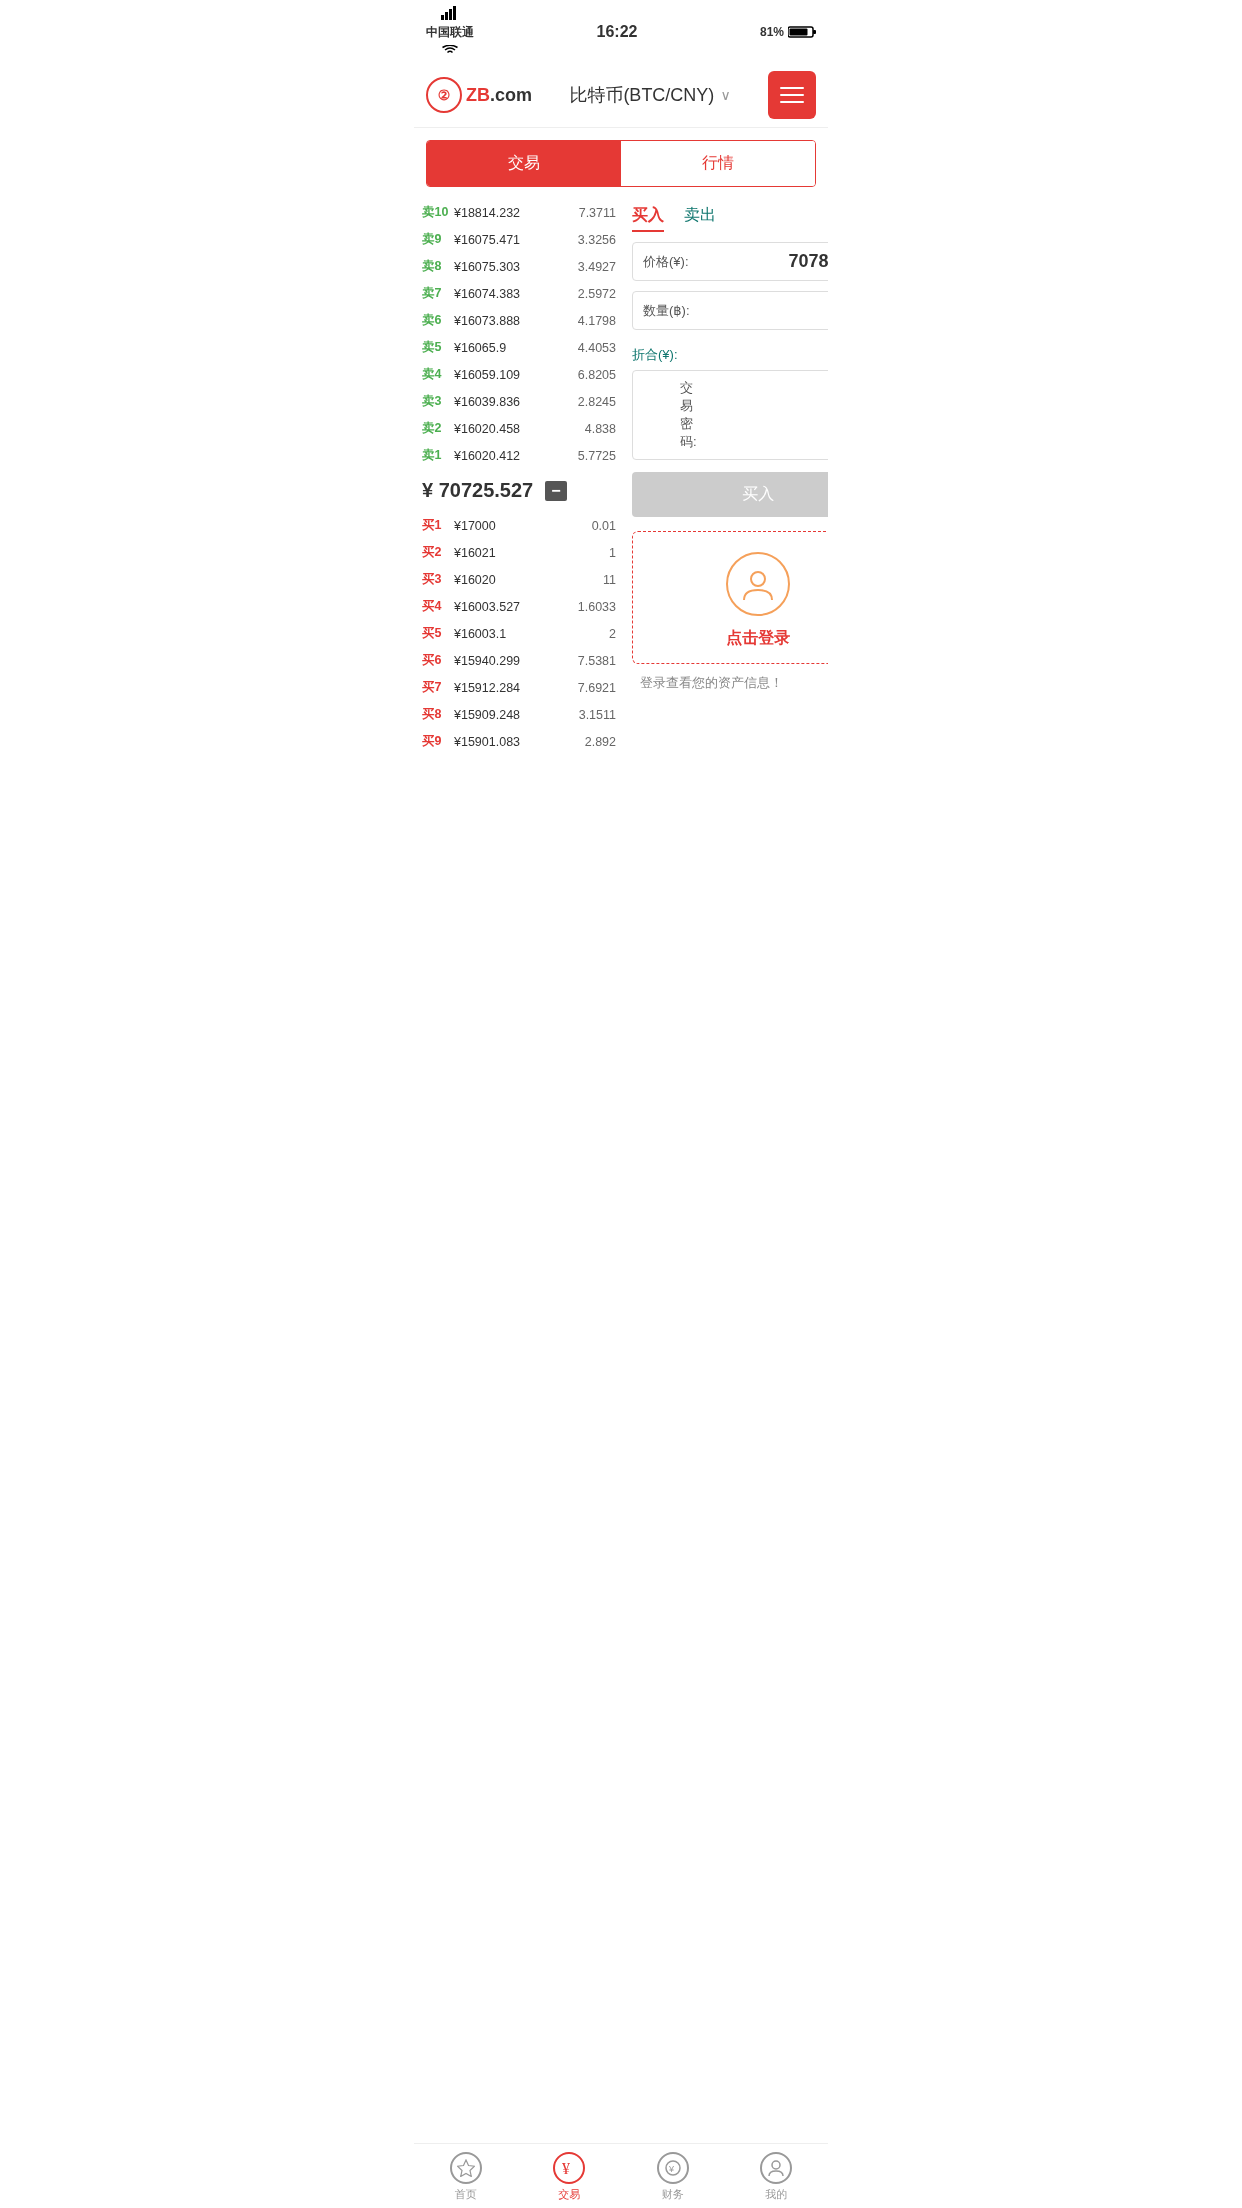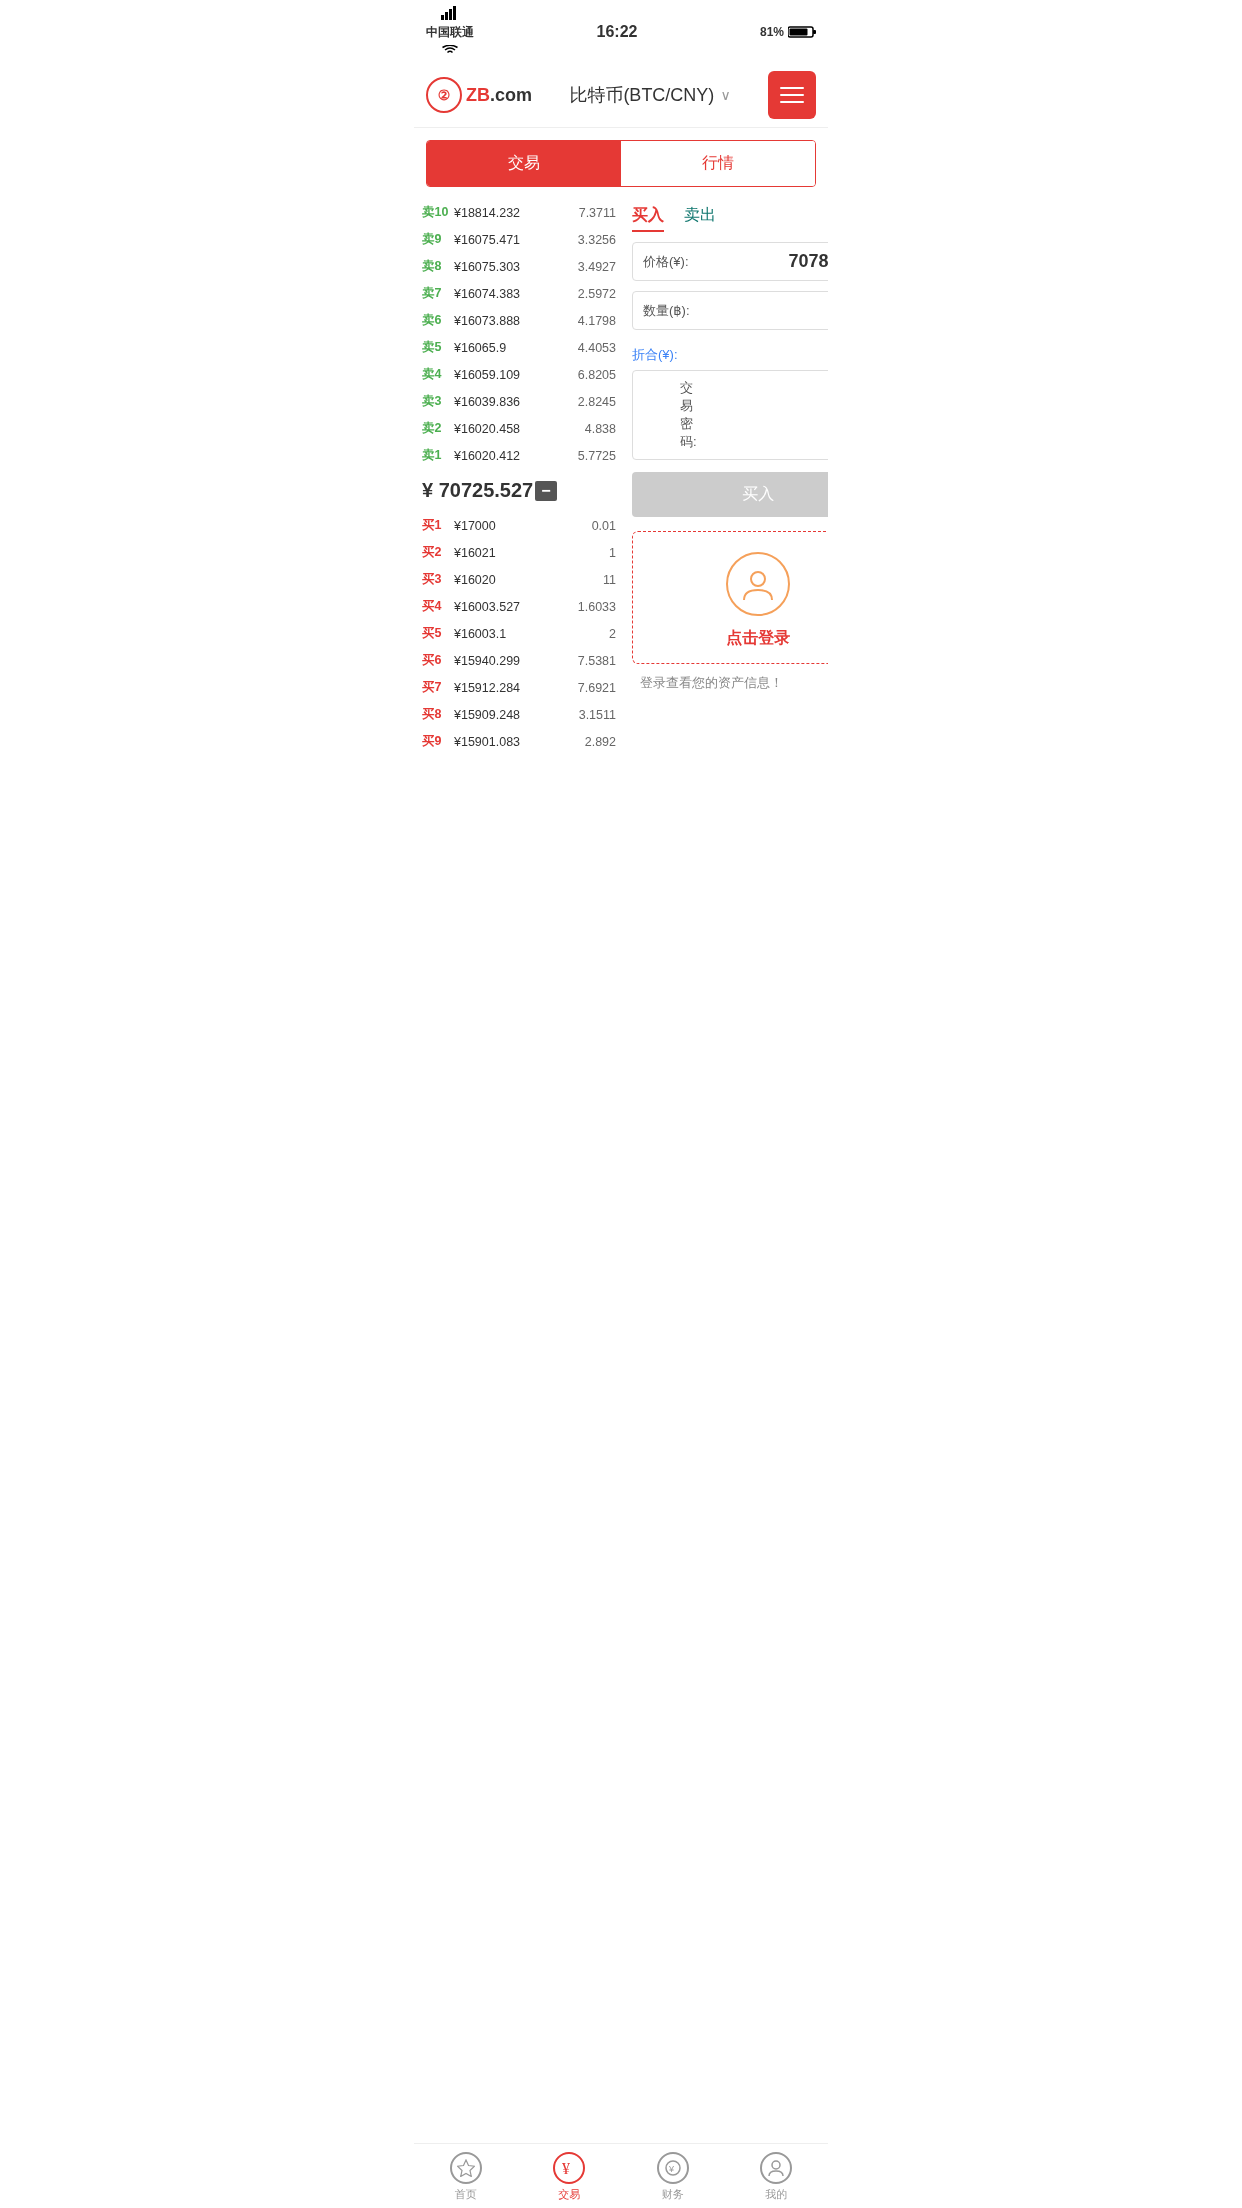--- a/index.html
+++ b/index.html
@@ -129,21 +129,21 @@
     }
     .order-label { color: #4caf50; font-weight: 600; width: 28px; }
     .order-label.sell { color: #4caf50; }
     .order-label.buy { color: #e53935; }
     .order-price { flex: 1; padding-left: 4px; }
     .order-amount { color: #666; text-align: right; }
 
     .current-price {
       display: flex;
       align-items: center;
-      gap: 2px;
+      gap: 12px;
       padding: 10px 0;
       font-size: 20px;
       font-weight: 600;
     }
     .price-down {
       background: #555;
       color: #fff;
       padding: 1px 6px;
       font-size: 16px;
       border-radius: 2px;
@@ -195,21 +195,21 @@
       font-size: 13px;
       color: #555;
       flex-shrink: 0;
     }
 
     .zhe-row {
       display: flex;
       align-items: flex-start;
       padding: 6px 0;
       font-size: 13px;
-      color: #3b82f6;
+      color: #0f766e;
     }
 
     .password-row {
       border: 1px solid #ddd;
       border-radius: 4px;
       padding: 8px 10px;
       display: flex;
       align-items: center;
       margin-bottom: 12px;
     }

